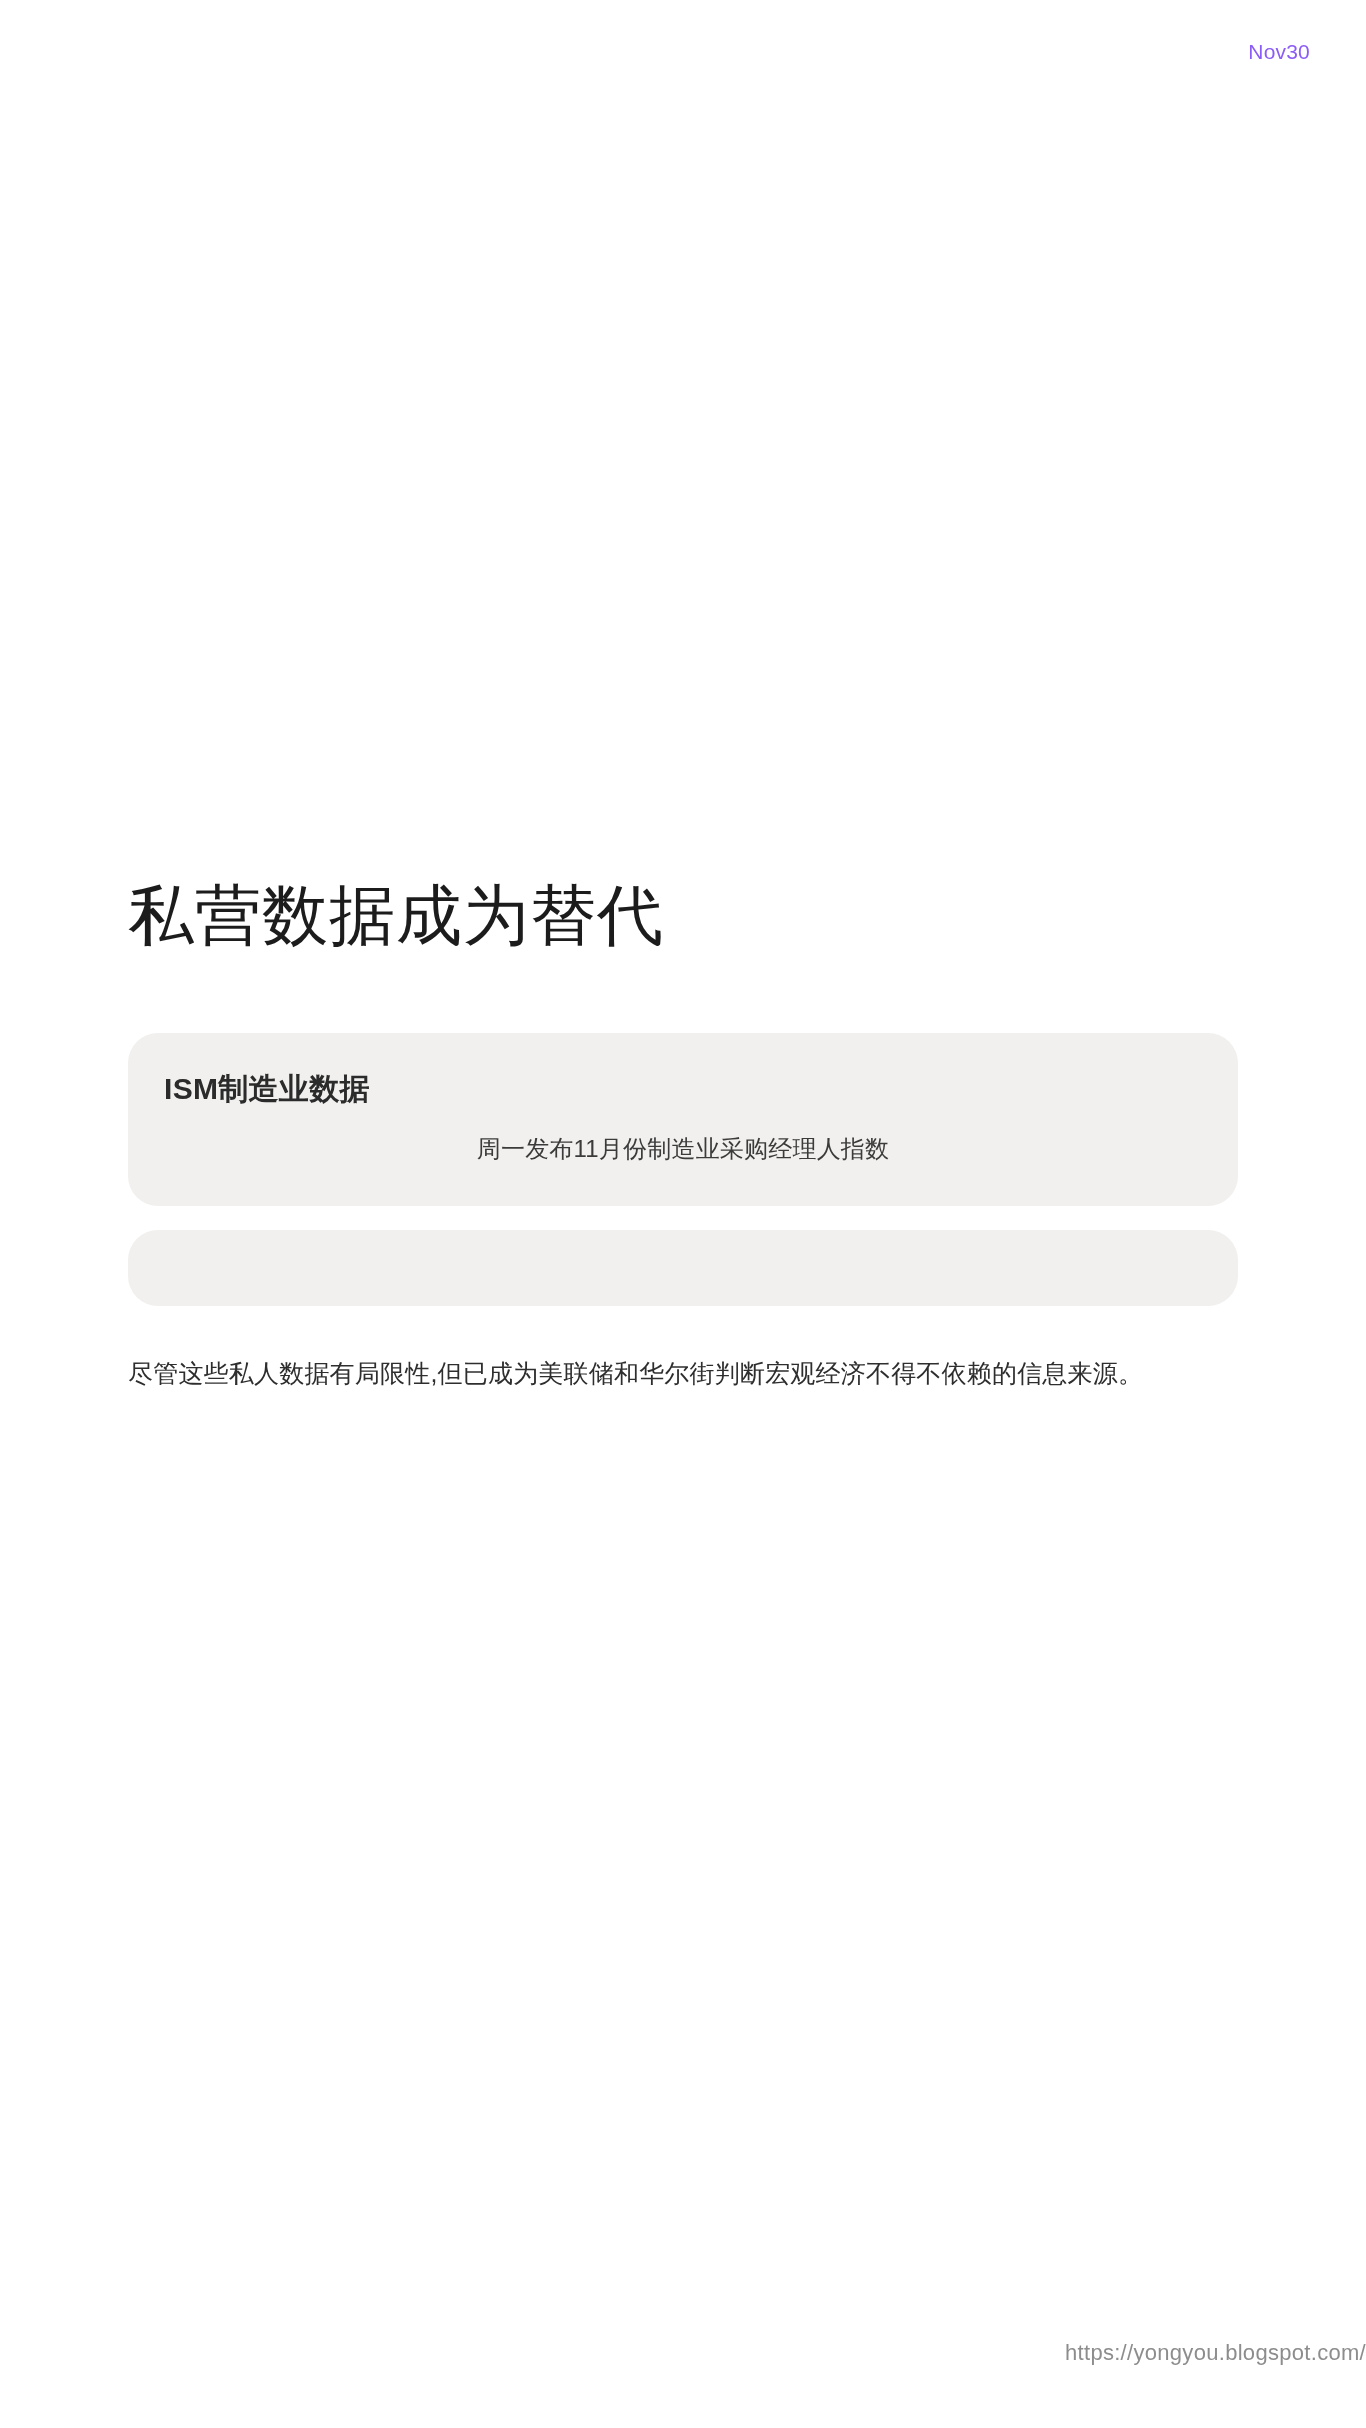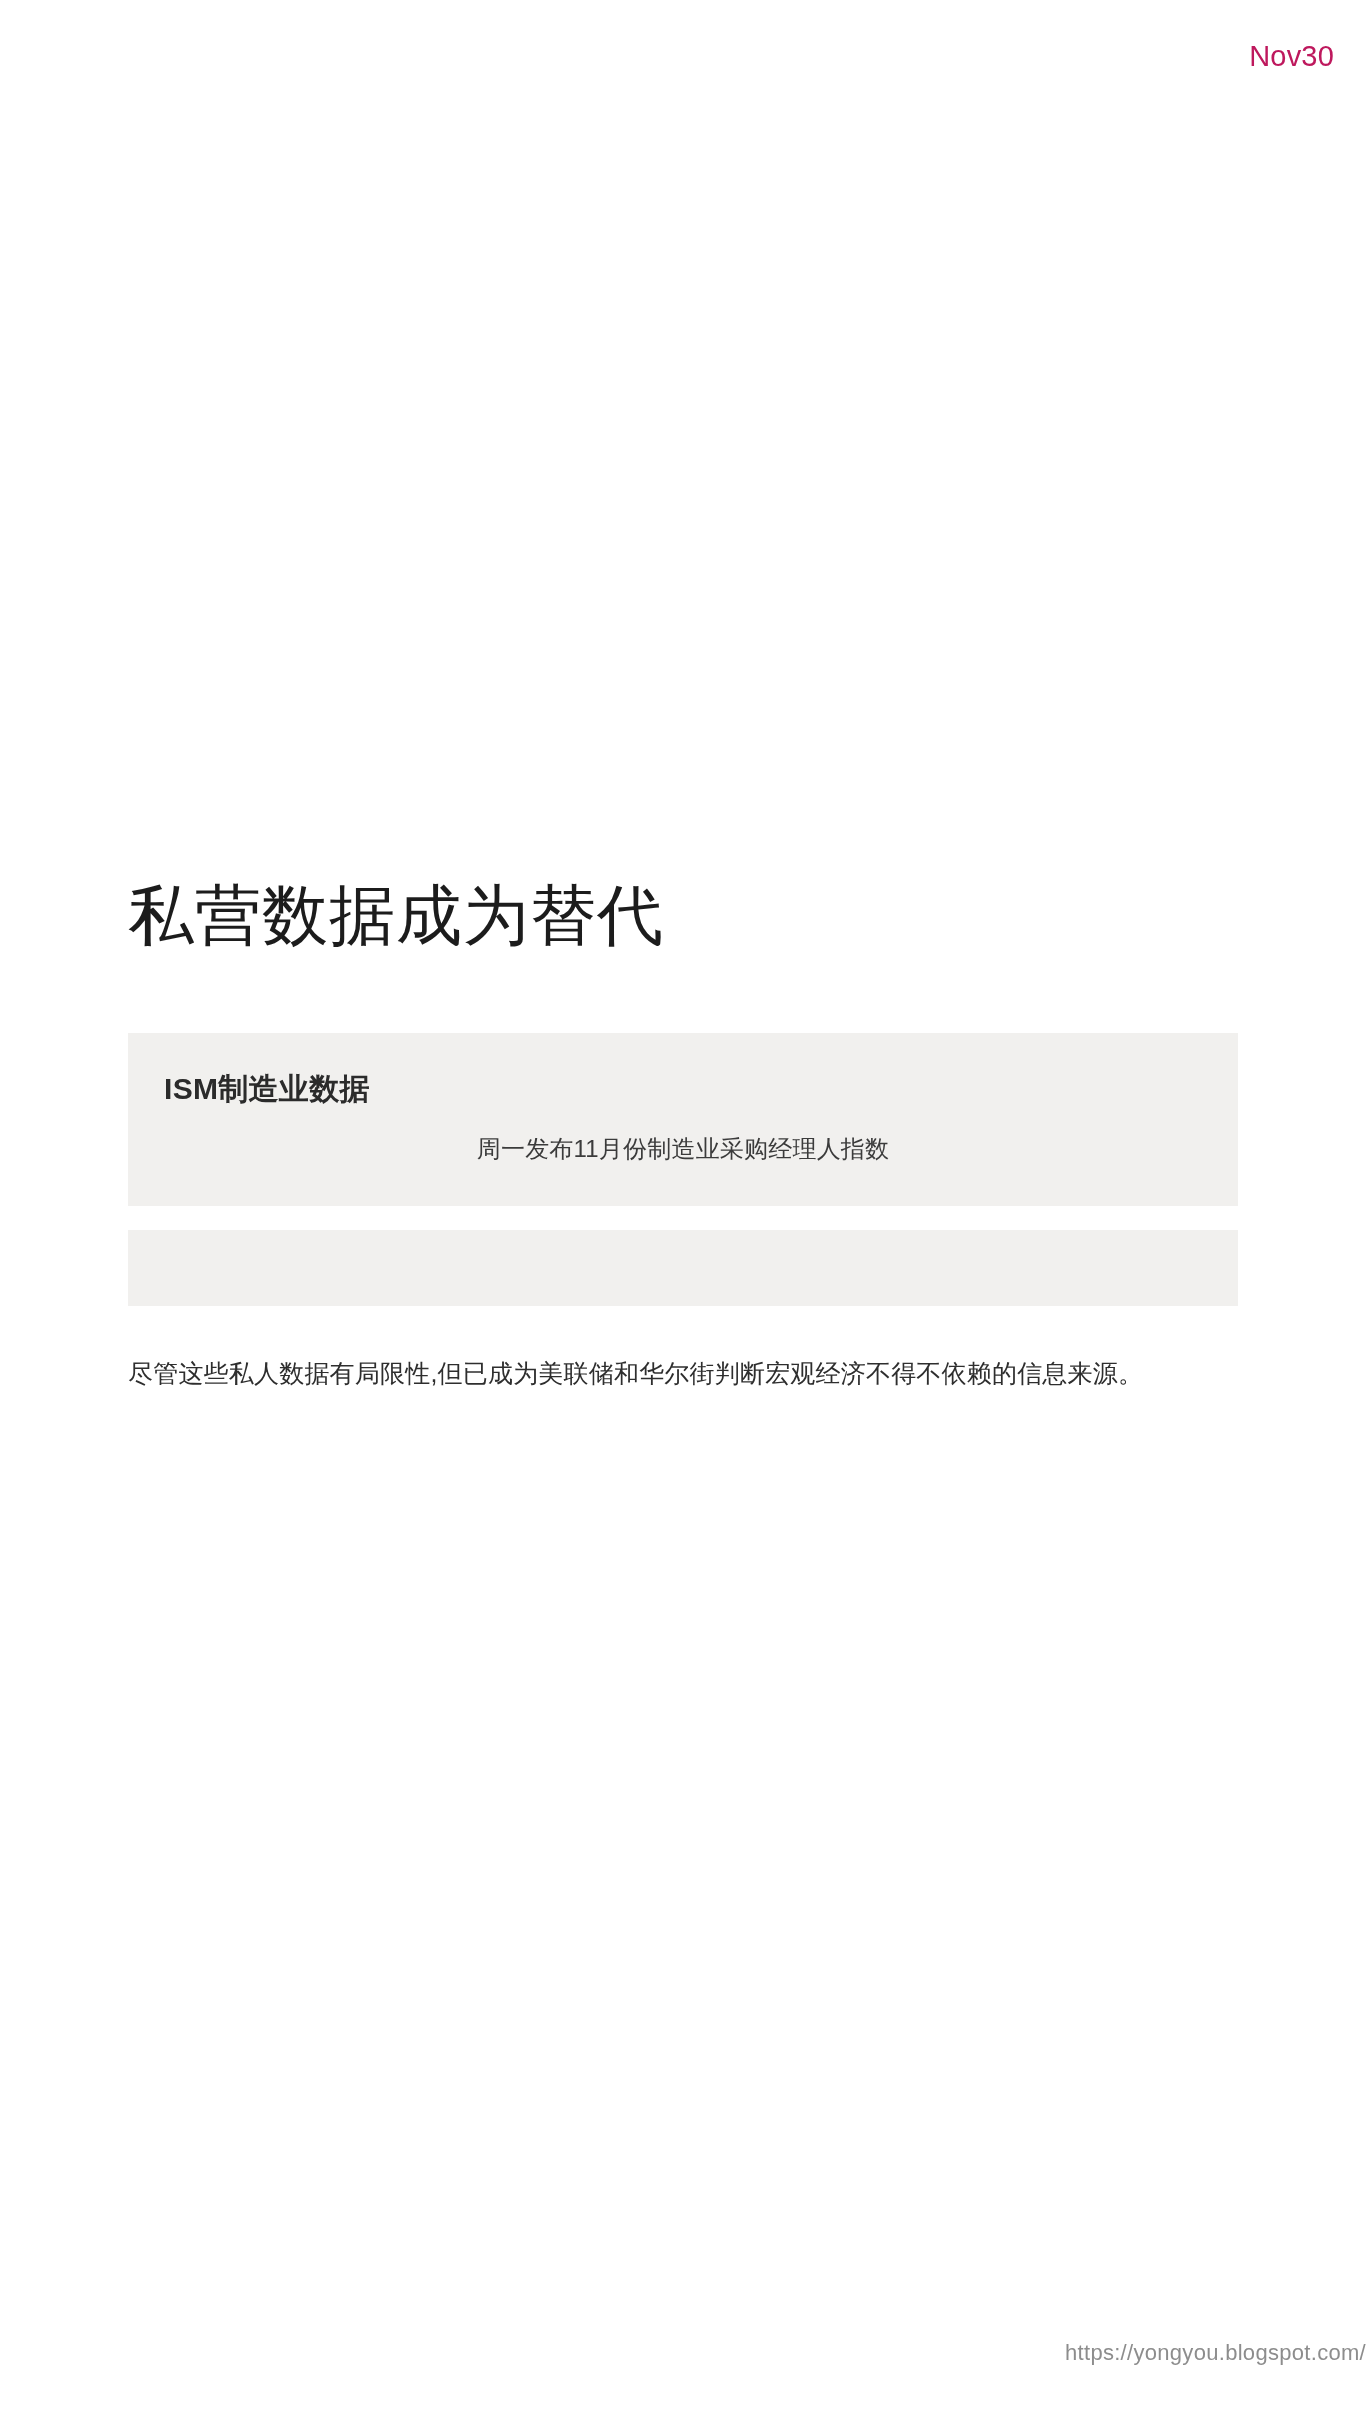--- a/index.html
+++ b/index.html
@@ -17,23 +17,23 @@
   }
   .page {
     position: relative;
     width: 1366px;
     height: 2428px;
     box-sizing: border-box;
   }
   .date-stamp {
     position: absolute;
     top: 40px;
-    right: 32px;
-    font-size: 29px;
-    color: #be185d;
+    right: 56px;
+    font-size: 21px;
+    color: #8b5cf6;
     letter-spacing: 0.2px;
   }
   .content {
     position: absolute;
     left: 128px;
     right: 128px;
     top: 876px;
   }
   .headline {
     font-size: 66px;
@@ -41,20 +41,21 @@
     font-weight: 400;
     color: #1c1c1c;
     letter-spacing: 1px;
     margin: 0 0 78px 0;
   }
   .card {
     background: #f1f0ee;
     padding: 36px 36px 40px 36px;
     box-sizing: border-box;
     margin-bottom: 24px;
+    border-radius: 30px;
   }
   .card-title {
     font-size: 30px;
     font-weight: 700;
     color: #2b2b2b;
     margin: 0 0 22px 0;
     letter-spacing: 0.3px;
   }
   .card-desc {
     font-size: 24px;

